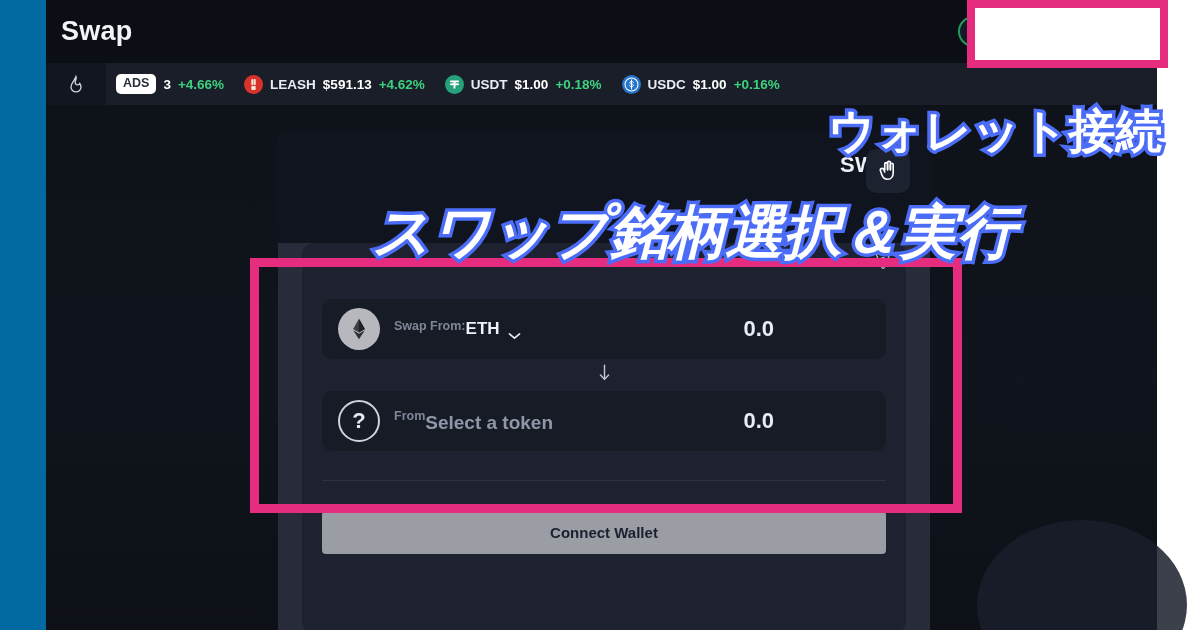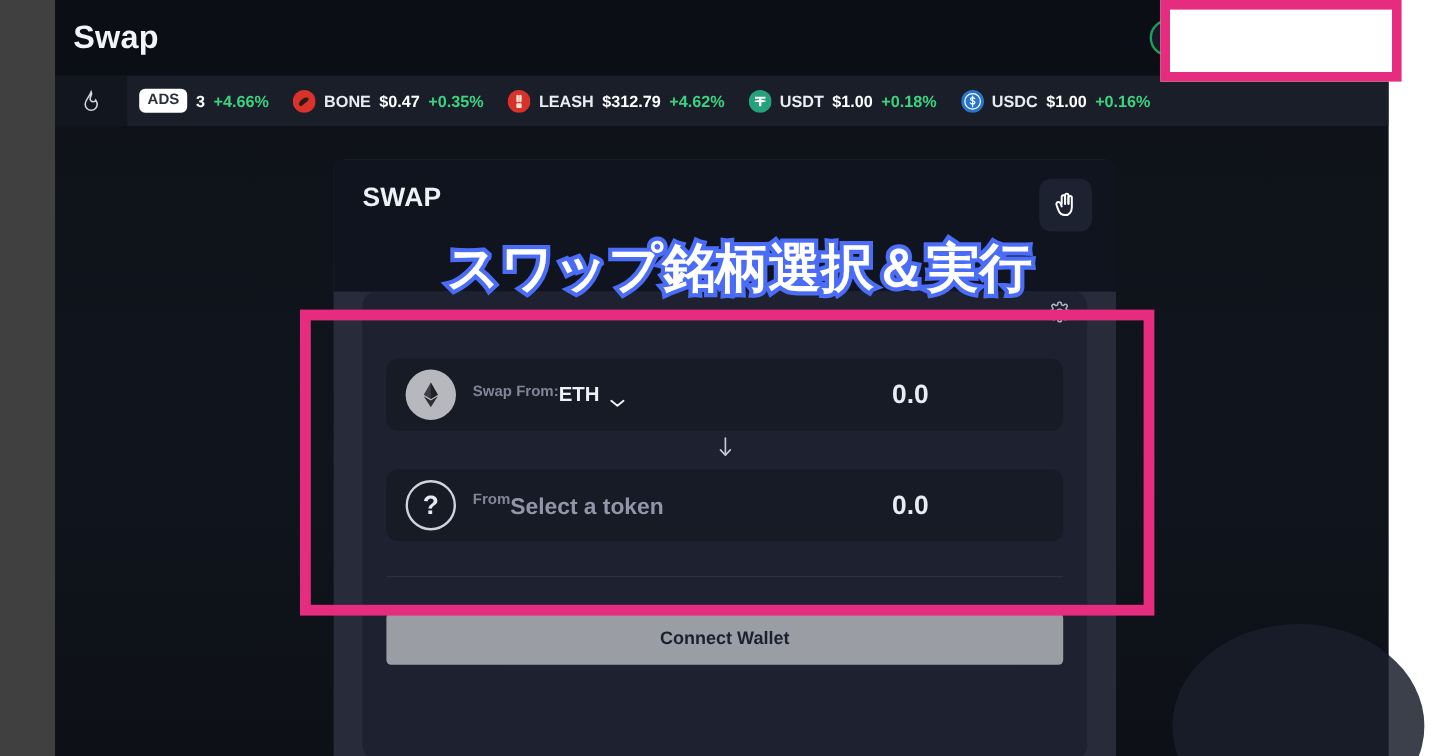--- a/index.html
+++ b/index.html
@@ -2,21 +2,21 @@
 <html><head>
 <meta charset="utf-8">
 <style>
   * { box-sizing: border-box; margin: 0; padding: 0; }
   html, body {
     width: 1200px; height: 630px;
     background: #ffffff;
     font-family: "Liberation Sans", sans-serif;
     overflow: hidden;
   }
-  #root { position: relative; width: 948px; height: 630px; background:#404040; }
+  #root { position: relative; width: 948px; height: 630px; background:#0369a1;text-align:right; }
 
   
   .app {
     position: absolute; left: 46px; top: 0; width: 1111px; height: 630px;
     background: #0d1017;
   }
   .app-bg-soft {
     position:absolute; left:0; top:0; right:0; bottom:0;
     background: linear-gradient(180deg,#0e1118 0%, #10141c 60%, #0d1017 100%);
   }
@@ -152,21 +152,21 @@
     border-width:9px; border-color:#e52c7f; background:transparent;
   }
   .jp{
     position:absolute; white-space:nowrap; pointer-events:none;
     color:#ffffff; font-weight:700;
     font-family:"DejaVu Sans", sans-serif;
     -webkit-text-stroke: 7px #4a6cf7;
     paint-order: stroke fill;
   }
   .jp-wallet{ left:828px; top:100px; font-size:47px; }
-  .jp-swap{ left:372px; top:194px; font-size:44px; }
+  .jp-swap{ left:372px; top:194px; font-size:58px;font-style:italic; }
 </style>
 </head>
 <body>
 
 <div id="root">
 
   <div class="app">
     <div class="app-bg-soft"></div>
 
     <div class="header">
@@ -186,43 +186,32 @@
       </div>
 
       <div class="ticker-items">
 
         <div class="tk">
           <span class="badge-ads">ADS</span>
           <span class="price">3</span>
           <span class="chg">+4.66%</span>
         </div>
 
-        <div class="tk">
-          <span class="coin">
-            <svg viewBox="0 0 24 24" width="19" height="19">
-              <circle cx="12" cy="12" r="12" fill="#d9322b"></circle>
-              <path d="M6.5 14.5c1-3 4-6 7.5-6.5 1.8-.3 3 .6 2.6 2-.4 1.6-2.3 2.5-3.6 3.6-1.6 1.3-3 3-4.6 3.2-1.3.2-2.2-.7-1.9-2.3z" fill="#2b1b14"></path>
-            </svg>
-          </span>
-          <span class="sym">BONE</span>
-          <span class="price">$0.47</span>
-          <span class="chg">+0.35%</span>
-        </div>
 
         <div class="tk">
           <span class="coin">
             <svg viewBox="0 0 24 24" width="19" height="19">
               <circle cx="12" cy="12" r="12" fill="#d9322b"></circle>
               <rect x="9.2" y="5" width="2.6" height="8" rx="1.2" fill="#f2e7d7"></rect>
               <rect x="12.2" y="5" width="2.6" height="8" rx="1.2" fill="#f2e7d7"></rect>
               <rect x="9.2" y="14" width="5.6" height="5" rx="1.2" fill="#f2e7d7"></rect>
             </svg>
           </span>
           <span class="sym">LEASH</span>
-          <span class="price">$312.79</span>
+          <span class="price">$591.13</span>
           <span class="chg">+4.62%</span>
         </div>
 
         <div class="tk">
           <span class="coin">
             <svg viewBox="0 0 24 24" width="19" height="19">
               <circle cx="12" cy="12" r="12" fill="#26a17b"></circle>
               <path d="M6.5 7h11v2.3h-4.3v1.1c2.8.1 4.9.6 4.9 1.3s-2.1 1.2-4.9 1.3v4.2h-2.4V13c-2.8-.1-4.9-.6-4.9-1.3s2.1-1.2 4.9-1.3V9.3H6.5V7z" fill="#fff"></path>
             </svg>
           </span>
@@ -315,15 +304,16 @@
       </div>
     </div>
 
     <div class="blob"></div>
   </div>
 
   <div class="anno-wallet-inner"></div>
   <div class="anno-box anno-wallet"></div>
   <div class="anno-box anno-swap"></div>
 
+  <div class="jp jp-wallet">ウォレット接続</div>
   <div class="jp jp-swap">スワップ銘柄選択＆実行</div>
 
 </div>
 
 </body></html>

